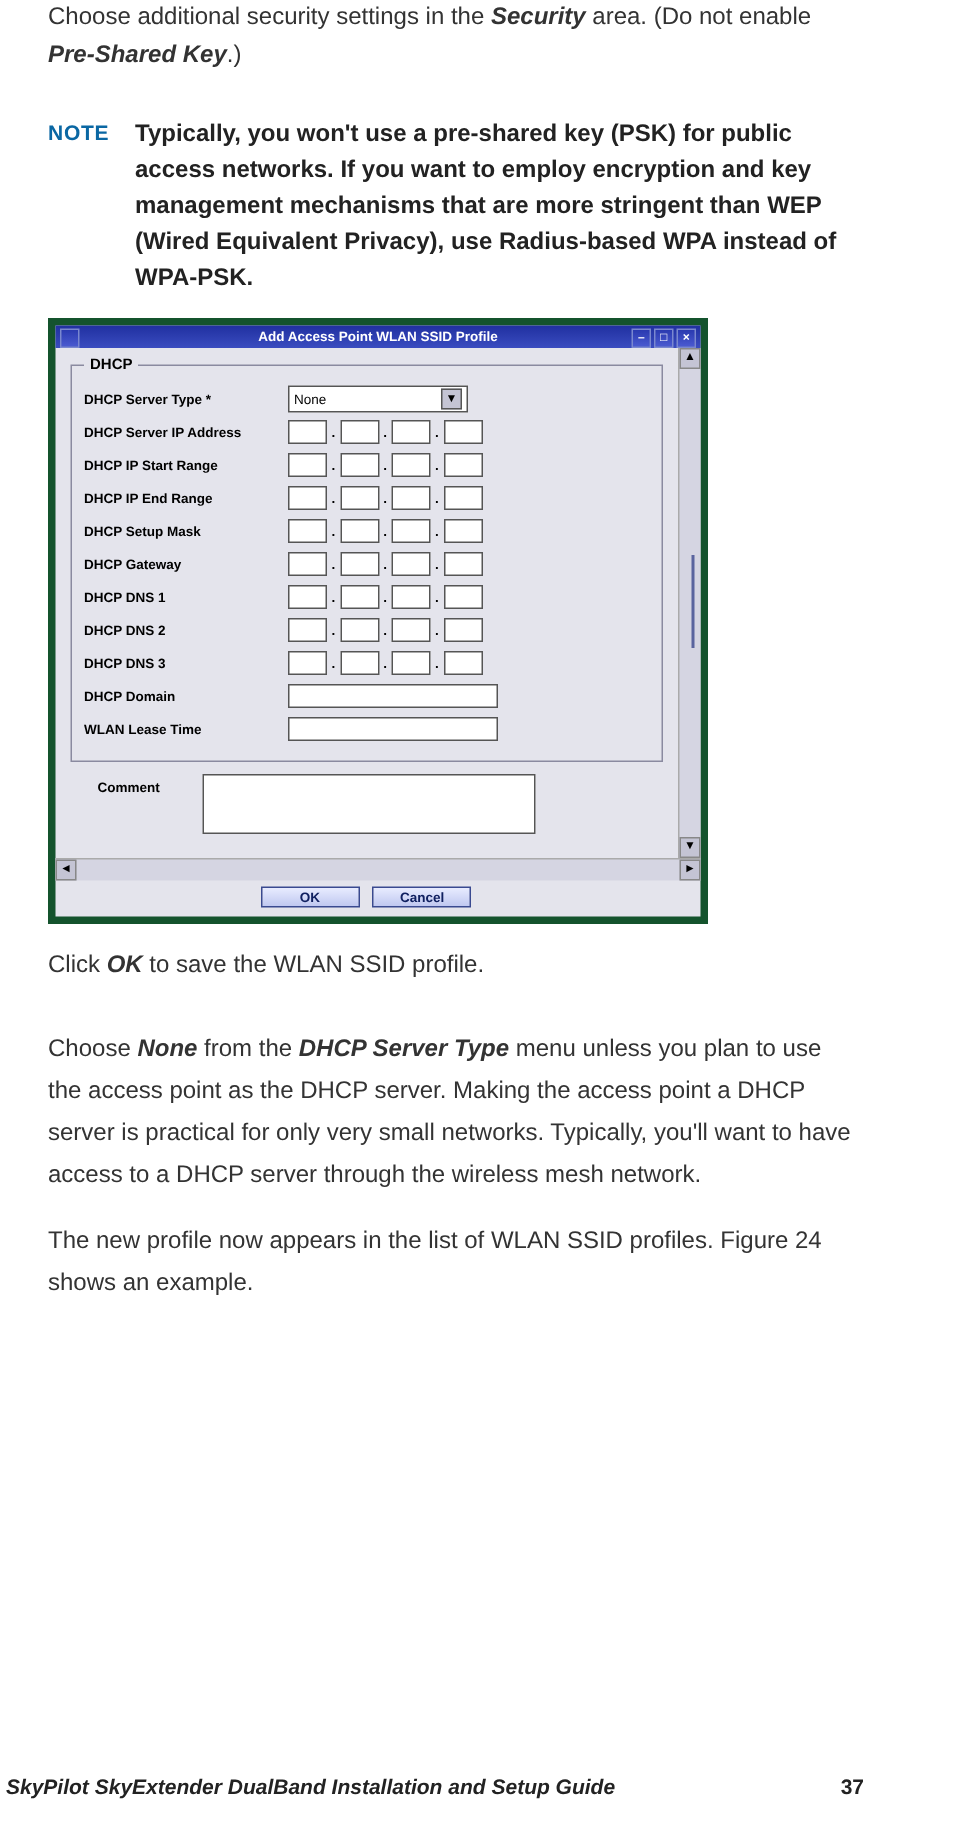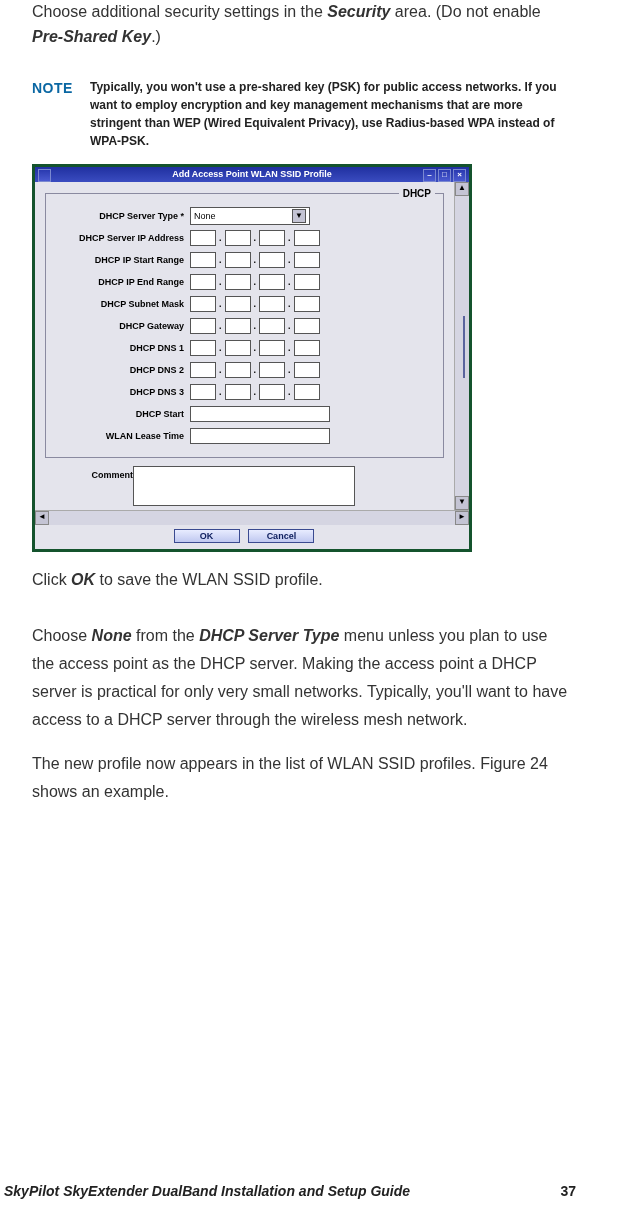--- a/index.html
+++ b/index.html
@@ -37,38 +37,38 @@
   .note-label {
     color: #0a67a3;
     font-weight: 700;
     font-size: 14px;
     letter-spacing: 0.5px;
     width: 58px;
     flex: 0 0 58px;
     padding-top: 2px;
   }
   .note-text {
-    font-size: 12px;
+    font-size: 16px;
     font-weight: 600;
     line-height: 1.5;
     color: #222;
   }
   .fig-caption {
     margin-top: 34px;
     color: #0a67a3;
     font-weight: 600;
     font-size: 16px;
   }
   
   .window-wrap {
     margin-top: 14px;
     width: 440px;
   }
   .win {
-    border: 3px solid #14532d;
+    border: 5px solid #14532d;
     background: #e4e4ec;
     box-shadow: 0 1px 0 #bbb inset;
     font-family: "Helvetica", "Arial", sans-serif;
     font-size: 10px;
     color: #000;
   }
   .titlebar {
     height: 15px;
     background: linear-gradient(#2030a0, #3a4cc0);
     color: #fff;
@@ -133,22 +133,21 @@
   }
   .scroll-h .arrow {
     width:12px;height:12px;
     background:#c4c4d4;
     border:1px solid #888;
     font-size:8px; text-align:center; line-height:10px;
   }
   .scroll-h .track { flex:1; height:12px; }
   .content {
     flex:1;
-    padding: 6px 10px 4px 10px;
-    text-align: right;
+    padding: 6px 10px 16px 10px;
   }
   fieldset.grp {
     border:1px solid #8a8aa0;
     padding: 6px 8px 10px 8px;
     margin:0 0 8px 0;
   }
   fieldset.grp > legend {
     font-size:10px;
     font-weight:700;
     padding:0 4px;
@@ -306,21 +305,21 @@
                 <div class="oct"></div>
                   <span class="dot">.</span>
                 <div class="oct"></div>
                   <span class="dot">.</span>
                 <div class="oct"></div>
                   <span class="dot">.</span>
                 <div class="oct"></div>
               </div>
             </div>
             <div class="row">
-              <div class="lbl">DHCP Subnet Mask</div>
+              <div class="lbl">DHCP Setup Mask</div>
               <div class="ip-group">
                 <div class="oct"></div>
                   <span class="dot">.</span>
                 <div class="oct"></div>
                   <span class="dot">.</span>
                 <div class="oct"></div>
                   <span class="dot">.</span>
                 <div class="oct"></div>
               </div>
             </div>
@@ -366,21 +365,21 @@
                 <div class="oct"></div>
                   <span class="dot">.</span>
                 <div class="oct"></div>
                   <span class="dot">.</span>
                 <div class="oct"></div>
                   <span class="dot">.</span>
                 <div class="oct"></div>
               </div>
             </div>
             <div class="row">
-              <div class="lbl">DHCP Start</div>
+              <div class="lbl">DHCP Domain</div>
               <div class="txt-wide"></div>
             </div>
             <div class="row">
               <div class="lbl">WLAN Lease Time</div>
               <div class="txt-wide"></div>
             </div>
           </fieldset>
 
           <div class="comment-row">
             <div class="lbl">Comment</div>

